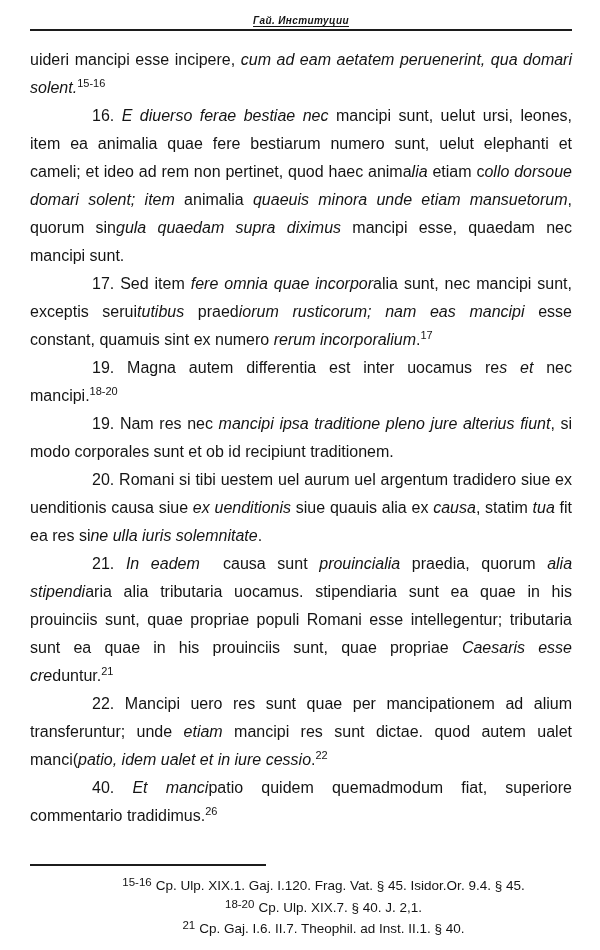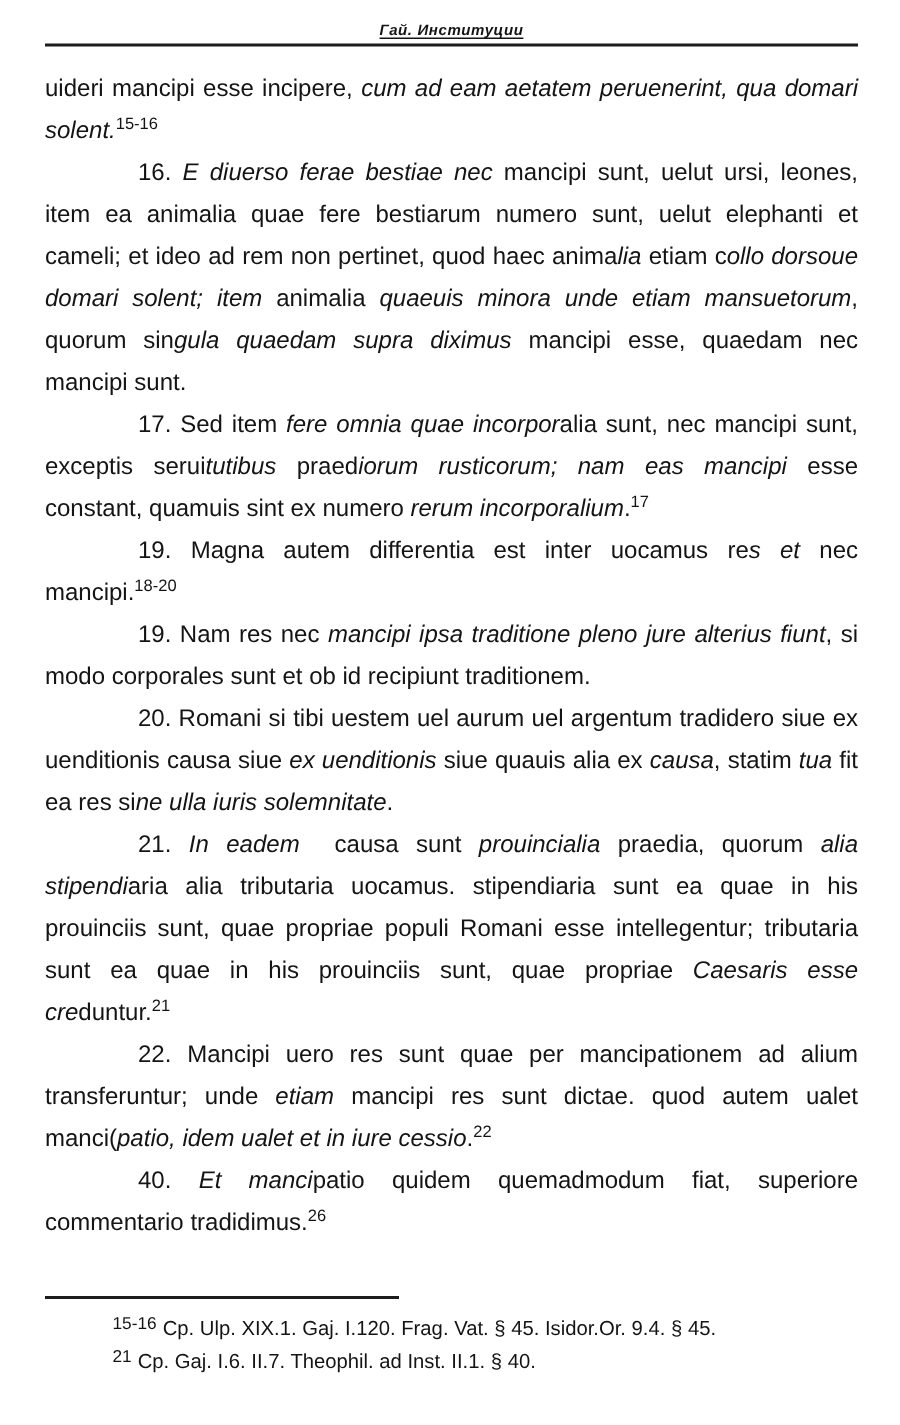--- a/index.html
+++ b/index.html
@@ -53,21 +53,21 @@
     height: 0;
     border-top: 2px solid #1c1c1c;
     margin-top: 34px;
   }
   .footnotes {
     margin-top: 9px;
     padding-left: 45px;
     font-size: 13.5px;
     line-height: 21.5px;
   }
-  .footnote { white-space: nowrap; }
+  .footnote { white-space: nowrap; text-align: center; }
   .fn-label {
     font-size: 11.5px;
     position: relative;
     top: -4px;
     margin-right: 4px;
     line-height: 0;
   }
 </style>
 </head>
 <body>
@@ -87,16 +87,17 @@
       <p class="para"><span class="bd">20. </span><span>Romani si tibi uestem uel aurum uel argentum tradidero siue ex uenditionis causa siue </span><span class="it">ex uenditionis</span><span> siue quauis alia ex </span><span class="it">causa</span><span>, statim </span><span class="it">tua</span><span> fit ea res si</span><span class="it">ne ulla iuris solemnitate</span><span>.</span></p>
       <p class="para"><span class="bd">21. </span><span class="it">In eadem</span><span>&nbsp; causa sunt </span><span class="it">prouincialia</span><span> praedia, quorum </span><span class="it">alia stipendi</span><span>aria alia tributaria uocamus. stipendiaria sunt ea quae in his prouinciis sunt, quae propriae populi Romani esse intellegentur; tributaria sunt ea quae in his prouinciis sunt, quae propriae </span><span class="it">Caesaris esse cre</span><span>duntur.</span><span class="fn-ref">21</span></p>
       <p class="para"><span class="bd">22. </span><span>Mancipi uero res sunt quae per mancipationem ad alium transferuntur; unde </span><span class="it">etiam</span><span> mancipi res sunt dictae. quod autem ualet manci(</span><span class="it">patio, idem ualet et in iure cessio</span><span>.</span><span class="fn-ref">22</span></p>
       <p class="para"><span class="bd">40. </span><span class="it">Et manci</span><span>patio quidem quemadmodum fiat, superiore commentario tradidimus.</span><span class="fn-ref">26</span></p>
     </main>
 
   <div class="footnote-sep"></div>
 
   <section class="footnotes" id="footnotes">
       <div class="footnote"><span class="fn-label">15-16</span><span>Cp. Ulp. XIX.1. Gaj. I.120. Frag. Vat. § 45. Isidor.Or. 9.4. § 45.</span></div>
+      <div class="footnote"><span class="fn-label">18-20</span><span>Cp. Ulp. XIX.7. § 40. J. 2,1.</span></div>
       <div class="footnote"><span class="fn-label">21</span><span>Cp. Gaj. I.6. II.7. Theophil. ad Inst. II.1. § 40.</span></div>
     </section>
 
 </div>
 
 </body></html>

